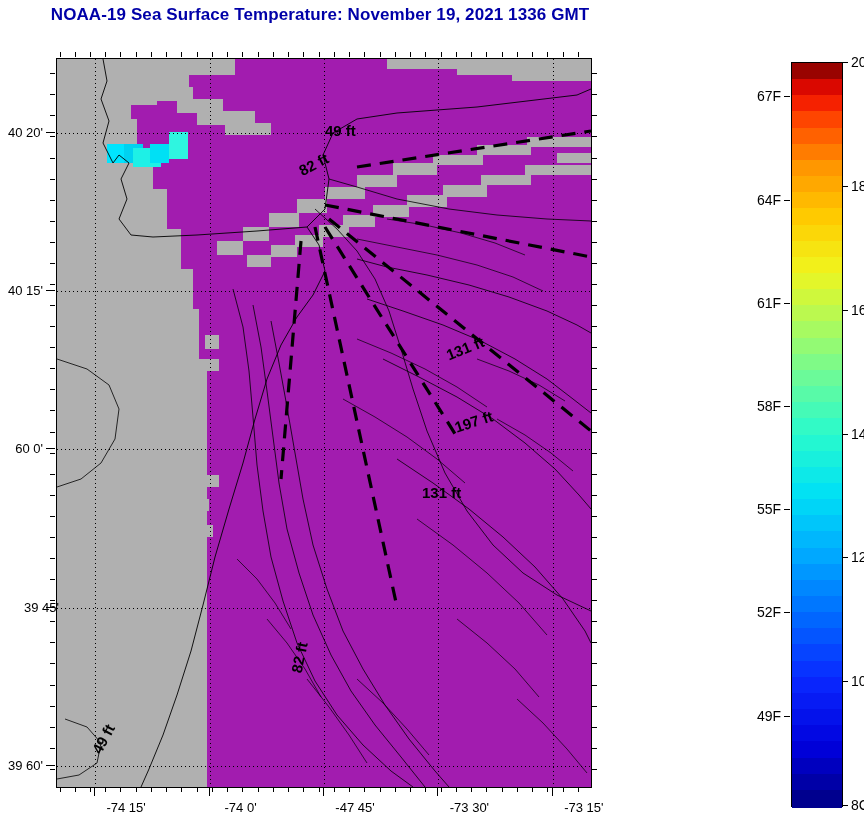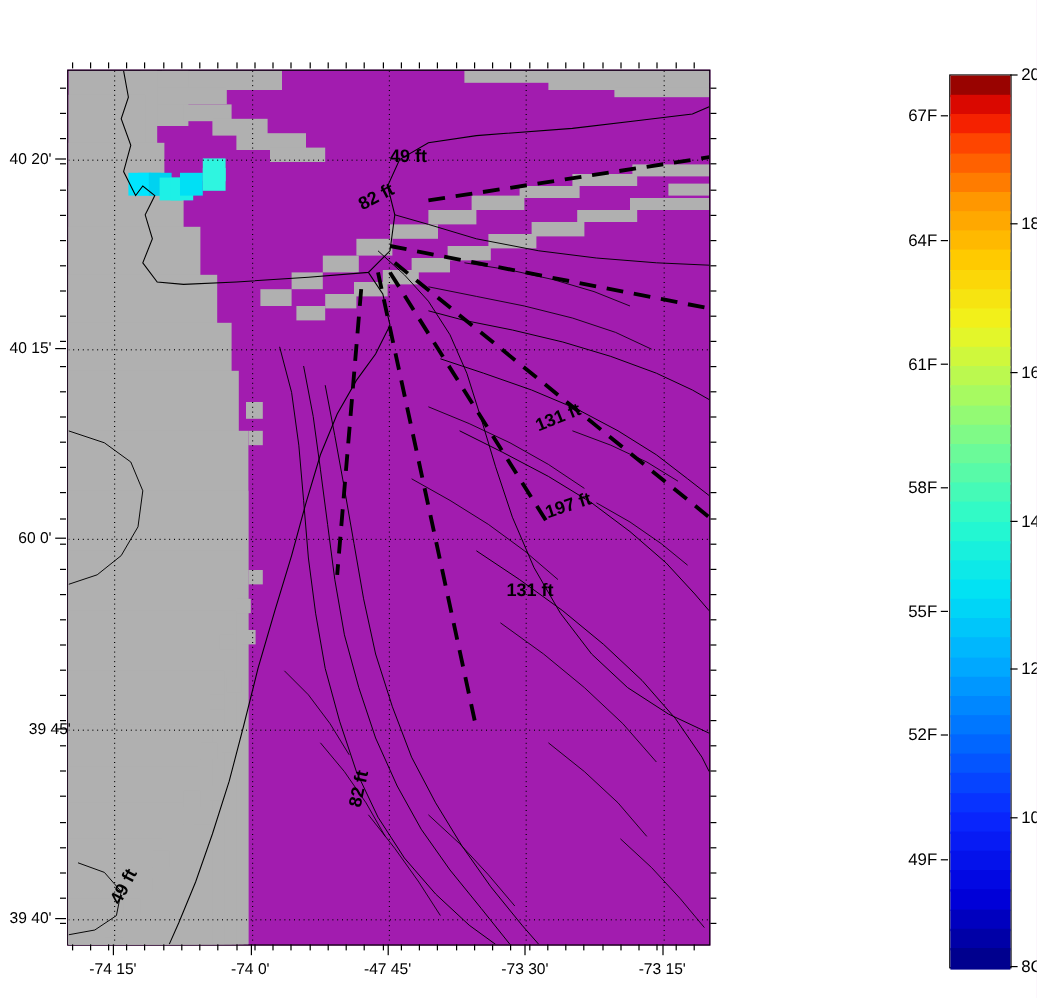--- a/index.html
+++ b/index.html
@@ -20,21 +20,21 @@
   
   .cell{position:absolute;}
 
   
   .tick{position:absolute;background:#000;}
   .xtick{width:1px;height:5px;}
   .xtick.major{height:9px;}
   .ytick{height:1px;width:5px;}
   .ytick.major{width:9px;}
   .xlabel{position:absolute;font-size:13px;color:#000;white-space:nowrap;
-       transform:translateX(-50%);}
+       transform:translateX(-50%);margin-left:32px;}
   .ylabel{position:absolute;font-size:13px;color:#000;white-space:nowrap;
        transform:translateY(-50%);text-align:right;}
 
   
   .grid-v{position:absolute;top:0;bottom:0;width:1px;
        background-image:linear-gradient(to bottom,#000 1px,transparent 1px);
        background-size:1px 4px;}
   .grid-h{position:absolute;left:0;right:0;height:1px;
        background-image:linear-gradient(to right,#000 1px,transparent 1px);
        background-size:4px 1px;}
@@ -53,20 +53,21 @@
 
   
   .depth-label{position:absolute;font-size:15px;font-weight:bold;color:#000;
        white-space:nowrap;}
   svg.overlay{position:absolute;left:0;top:0;width:534px;height:728px;}
 </style>
 </head>
 <body>
 
 <div id="title-block">
+  <div class="tline">NOAA-19 Sea Surface Temperature:  November 19, 2021 1336 GMT</div>
 </div>
 
 <div id="map-frame">
   <div id="map-canvas">
       <div class="cell" style="left: 330px; top: 0px; width: 204px; height: 10px; background: rgb(176, 176, 176);"></div>
       <div class="cell" style="left: 400px; top: 8px; width: 134px; height: 8px; background: rgb(176, 176, 176);"></div>
       <div class="cell" style="left: 455px; top: 14px; width: 79px; height: 8px; background: rgb(176, 176, 176);"></div>
       <div class="cell" style="left: 78px; top: 0px; width: 100px; height: 16px; background: rgb(176, 176, 176);"></div>
       <div class="cell" style="left: 60px; top: 0px; width: 40px; height: 46px; background: rgb(176, 176, 176);"></div>
       <div class="cell" style="left: 44px; top: 0px; width: 30px; height: 74px; background: rgb(176, 176, 176);"></div>
@@ -280,21 +281,21 @@
     <div class="tick ytick" style="top: 73px; left: 50px;"></div>
     <div class="tick ytick major" style="top: 132px; left: 46px;"></div>
     <div class="ylabel" style="top: 131.876px; left: 0px; width: 43px;">40 20'</div>
     <div class="tick ytick major" style="top: 290px; left: 46px;"></div>
     <div class="ylabel" style="top: 290.137px; left: 0px; width: 43px;">40 15'</div>
     <div class="tick ytick major" style="top: 448px; left: 46px;"></div>
     <div class="ylabel" style="top: 448.398px; left: 0px; width: 43px;">60 0'</div>
     <div class="tick ytick major" style="top: 607px; left: 46px;"></div>
     <div class="ylabel" style="top: 606.659px; left: 16px; width: 43px;">39 45'</div>
     <div class="tick ytick major" style="top: 765px; left: 46px;"></div>
-    <div class="ylabel" style="top: 764.92px; left: 0px; width: 43px;">39 40'</div>
+    <div class="ylabel" style="top: 764.92px; left: 0px; width: 43px;">39 60'</div>
     <div class="tick ytick" style="top: 769px; left: 592px;"></div>
     <div class="tick ytick" style="top: 748px; left: 592px;"></div>
     <div class="tick ytick" style="top: 727px; left: 592px;"></div>
     <div class="tick ytick" style="top: 706px; left: 592px;"></div>
     <div class="tick ytick" style="top: 685px; left: 592px;"></div>
     <div class="tick ytick" style="top: 663px; left: 592px;"></div>
     <div class="tick ytick" style="top: 642px; left: 592px;"></div>
     <div class="tick ytick" style="top: 621px; left: 592px;"></div>
     <div class="tick ytick" style="top: 600px; left: 592px;"></div>
     <div class="tick ytick" style="top: 579px; left: 592px;"></div>

